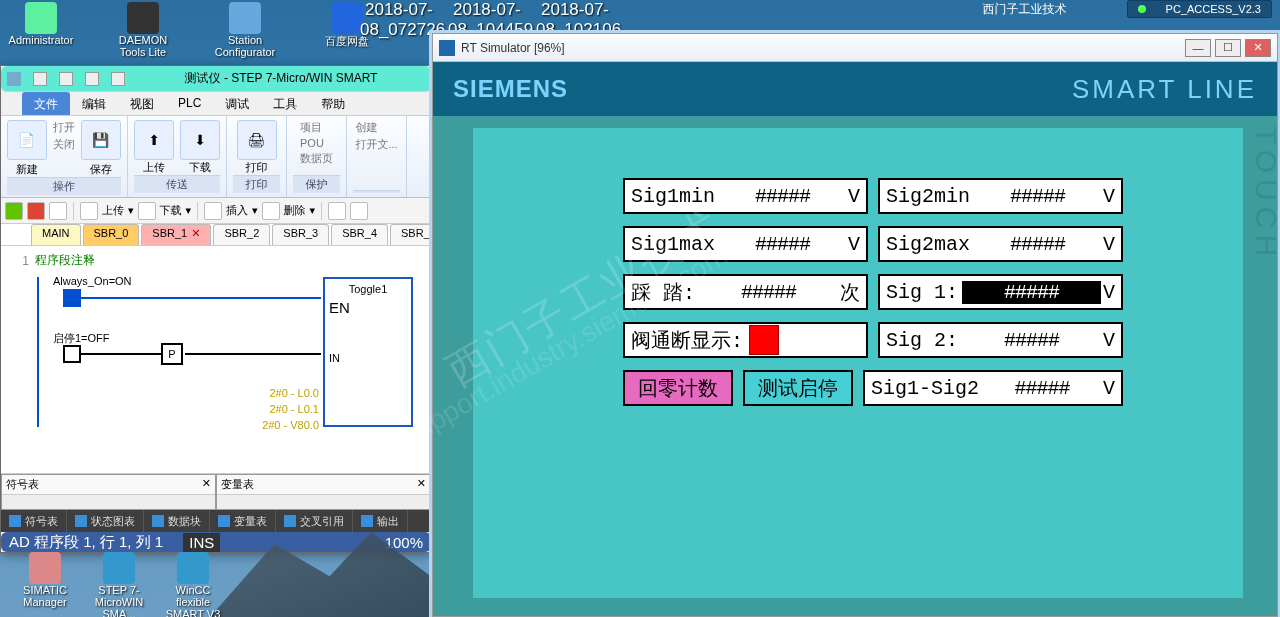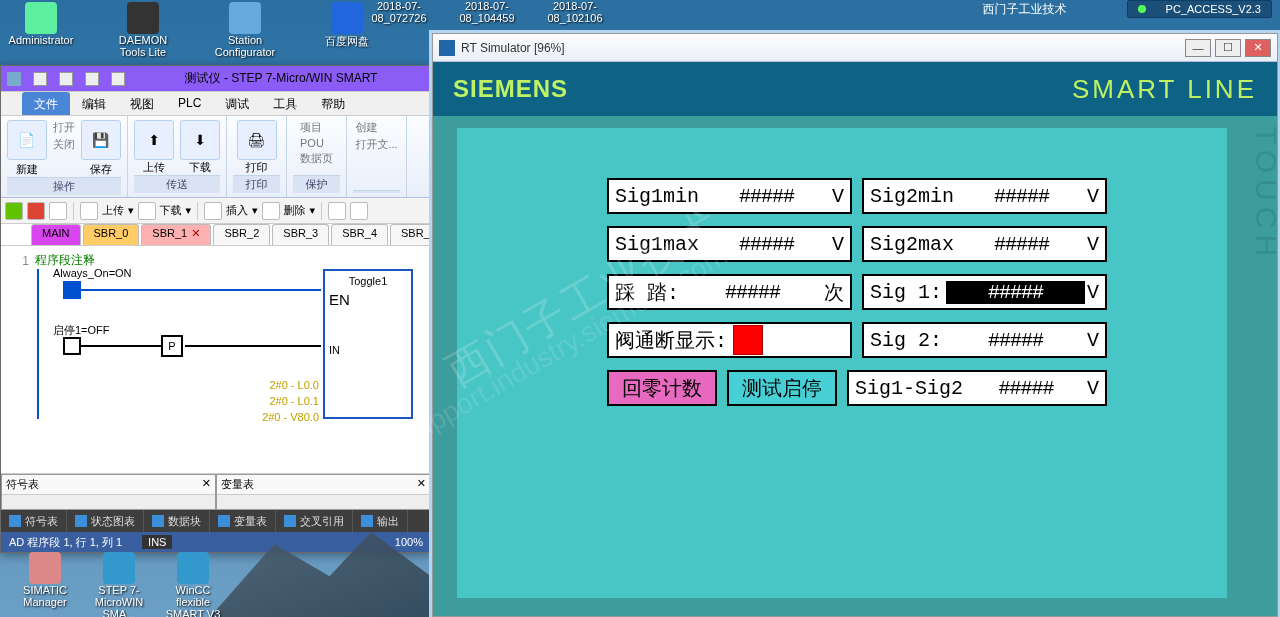--- a/index.html
+++ b/index.html
@@ -16,34 +16,34 @@
   .desktop-icons { position: absolute; top: 0; left: 0; right: 0; height: 65px; display: flex; gap: 32px; padding: 0 6px; }
   .di { width: 70px; text-align: center; font-size: 11px; text-shadow: 1px 1px 2px #000; }
   .di .ic { width: 32px; height: 32px; margin: 2px auto 0; background: #3c6; border-radius: 4px; }
   .di:nth-child(1) .ic{background:#5cf0a0;}
   .di:nth-child(2) .ic{background:#333;}
   .di:nth-child(3) .ic{background:#6ad;}
   .di:nth-child(4) .ic{background:#26d;}
   .desktop-icons.row2 { top: 550px; left: 4px; gap: 4px; }
 
   
-  .toplabels { position:absolute; top:0; left:360px; display:flex; gap:10px; font-size:11px; text-shadow:1px 1px 2px #000;}
+  .toplabels { position:absolute; top:0; left:360px; display:flex; gap:10px; font-size:17px; text-shadow:1px 1px 2px #000;}
   .toplabels div{width:78px; text-align:center;}
   .topright{position:absolute; top:0; right:8px; display:flex; align-items:center; gap:60px;}
   .trbtn{background:#1b4f77; border:1px solid #0b3f67; padding:2px 10px; border-radius:2px; font-size:11px; display:flex; align-items:center; gap:20px;}
   .dot{width:8px;height:8px;border-radius:50%;background:#5f5;}
 
   
   .step7 {
     position: absolute; left: 0; top: 65px; width: 432px; height: 488px;
     background: #f0f0f0; color: #000; border: 1px solid #6a6a6a;
     box-shadow: 0 2px 10px rgba(0,0,0,.4);
     display: flex; flex-direction: column;
   }
-  .s7-title { height: 26px; background: #8b5cf6; border-bottom: 1px solid #ccc; display:flex; align-items:center; padding:0 6px; gap:12px; font-size:12px;}
+  .s7-title { height: 26px; background: #5eead4; border-bottom: 1px solid #ccc; display:flex; align-items:center; padding:0 6px; gap:12px; font-size:12px;border-radius:6px;}
   .s7-title .tic{width:14px;height:14px;background:#7ac;}
   .s7-title .mini{width:14px;height:14px;background:#eee;border:1px solid #999;}
   .s7-title .txt{flex:1; text-align:center;}
   .s7-menu { height: 24px; display:flex; background:#f0f0f0; border-bottom:1px solid #ccc;}
   .s7-menu span{padding:4px 12px; font-size:12px;}
   .s7-menu span.act{background:#4a86d8; color:#fff; border-radius:3px 3px 0 0;margin-left:21px;}
   .ribbon{ height:82px; background:linear-gradient(#fbfdff,#e9effa); border-bottom:1px solid #b0c0e0; display:flex;}
   .rgroup{border-right:1px solid #c5d5e8; padding:4px 6px; display:flex; flex-direction:column; align-items:center; justify-content:space-between; min-width:60px;}
   .rgroup .icons{display:flex; gap:6px;}
   .rbtn{width:30px;height:30px;background:#e8f0ff;border:1px solid #b8d0f0;border-radius:3px;display:flex;align-items:center;justify-content:center;font-size:14px;}
@@ -53,56 +53,56 @@
   .smalllist span{color:#777;}
 
   .toolbar2{height:26px;background:#f4f4f4;border-bottom:1px solid #ccc;display:flex;align-items:center;padding:0 4px;gap:4px;font-size:11px;}
   .tb2{width:18px;height:18px;border:1px solid #bbb;background:#fff;border-radius:2px;}
   .tb2.grn{background:#61c200;}
   .tb2.red{background:#d43;}
   .sep{width:1px;height:18px;background:#ccc;margin:0 2px;}
 
   .tabs{height:22px;display:flex;background:#fff;border-bottom:1px solid #ccc;padding-left:30px;}
   .tab{padding:2px 10px;font-size:11px;border:1px solid #bbb;border-bottom:none;background:#f7f7f7;margin-right:2px;border-radius:3px 3px 0 0;}
-  .tab.main{background:#d946ef;}
+  .tab.main{background:#fef9c3;}
   .tab.o{background:#ffcc66;}
   .tab.a{background:#ffb0b0;}
   .tab .x{color:#a00;margin-left:4px;}
 
   .ladder{flex:1;background:#fff;border-bottom:1px solid #ccc;padding:6px 8px;font-size:12px;font-family:Arial;overflow:hidden;position:relative;}
   .lad-row{display:flex;align-items:center;}
   .ln{width:20px;color:#888;text-align:right;margin-right:6px;}
   .cmt{color:#0a8000;}
-  .ladgraph{margin-left:24px;margin-top:0;position:relative;height:160px;}
+  .ladgraph{margin-left:24px;margin-top:8px;position:relative;height:160px;}
   .contact{border:2px solid #0050d0;width:18px;height:18px;background:#0050d0;}
   .wire{border-top:2px solid #0050d0;}
   .box{border:2px solid #1a56c0;background:#fff;width:90px;height:150px;position:absolute;right:10px;top:0;padding:4px;font-size:11px;}
   .yel{color:#c0a000;}
 
   .panels{height:36px;display:flex;}
   .panel{flex:1;border:1px solid #999;background:#eee;display:flex;flex-direction:column;}
   .panel .ptitle{background:#f8f8f8;border-bottom:1px solid #ccc;padding:2px 4px;font-size:11px;display:flex;justify-content:space-between;}
   .bottabs{height:22px;background:#3e3e3e;color:#ddd;display:flex;font-size:11px;}
   .bottab{padding:3px 8px;border-right:1px solid #555;display:flex;align-items:center;gap:4px;}
   .bottab .ti{width:12px;height:12px;background:#3a8fd8;}
-  .status{height:20px;background:#3a5fa0;color:#fff;display:flex;align-items:center;font-size:11px;padding:0 8px;gap:20px;}
+  .status{height:20px;background:#3a5fa0;color:#fff;display:flex;align-items:center;font-size:15px;padding:0 8px;gap:20px;border-radius:6px;}
   .status .ins{background:#333;padding:1px 6px;}
 
   
   .rtsim{position:absolute;left:432px;top:33px;width:846px;height:584px;background:#f0f0f0;border:1px solid #999;box-shadow:0 0 0 3px #b5d5ef;}
   .rt-title{height:28px;background:linear-gradient(#fdfdfe,#e9eef7);border-bottom:1px solid #b0c0d8;display:flex;align-items:center;padding:0 6px;font-size:12px;color:#333;justify-content:flex-end;}
   .rt-title .ic{width:16px;height:16px;background:#26a;margin-right:6px;}
   .rt-title .spacer{flex:1;}
   .winbtn{width:26px;height:18px;border:1px solid #888;margin-left:4px;background:#eee;display:flex;align-items:center;justify-content:center;font-size:11px;}
   .winbtn.cl{background:#e06060;color:#fff;}
-  .rt-header{height:54px;background:#0e6384;display:flex;align-items:center;justify-content:space-between;padding:0 20px;color:#bef264;}
+  .rt-header{height:54px;background:#0e6384;display:flex;align-items:center;justify-content:space-between;padding:0 20px;color:#7dd3fc;}
   .siemens{font-size:24px;font-weight:bold;letter-spacing:1px;}
   .smartline{font-size:26px;letter-spacing:3px;}
   .rt-body{position:absolute;top:82px;left:0;right:0;bottom:0;background:#3d9c9c;}
-  .hmi{position:absolute;left:24px;top:12px;width:770px;height:470px;background:#48c5c5;}
+  .hmi{position:absolute;left:40px;top:12px;width:770px;height:470px;background:#48c5c5;}
   .touch{position:absolute;right:-6px;top:10px;writing-mode:vertical-rl;color:#2c7a7a;font-size:30px;letter-spacing:6px;opacity:.4;}
   .fields{position:absolute;left:150px;top:50px;width:500px;}
   .frow{display:flex;gap:10px;margin-bottom:12px;}
   .fld{flex:1;height:36px;background:#fff;border:2px solid #000;font-family:"SimSun","Courier New",monospace;font-size:20px;display:flex;align-items:center;padding:0 6px;color:#000;}
   .fld .lab{margin-right:4px;}
   .fld .val{flex:1;text-align:center;letter-spacing:-1px;}
   .fld .u{margin-left:2px;}
   .fld.btn{cursor:pointer;justify-content:center;}
   .fld.pink{background:#e869c0;}
   .fld.cyan{background:#46d0d6;}

